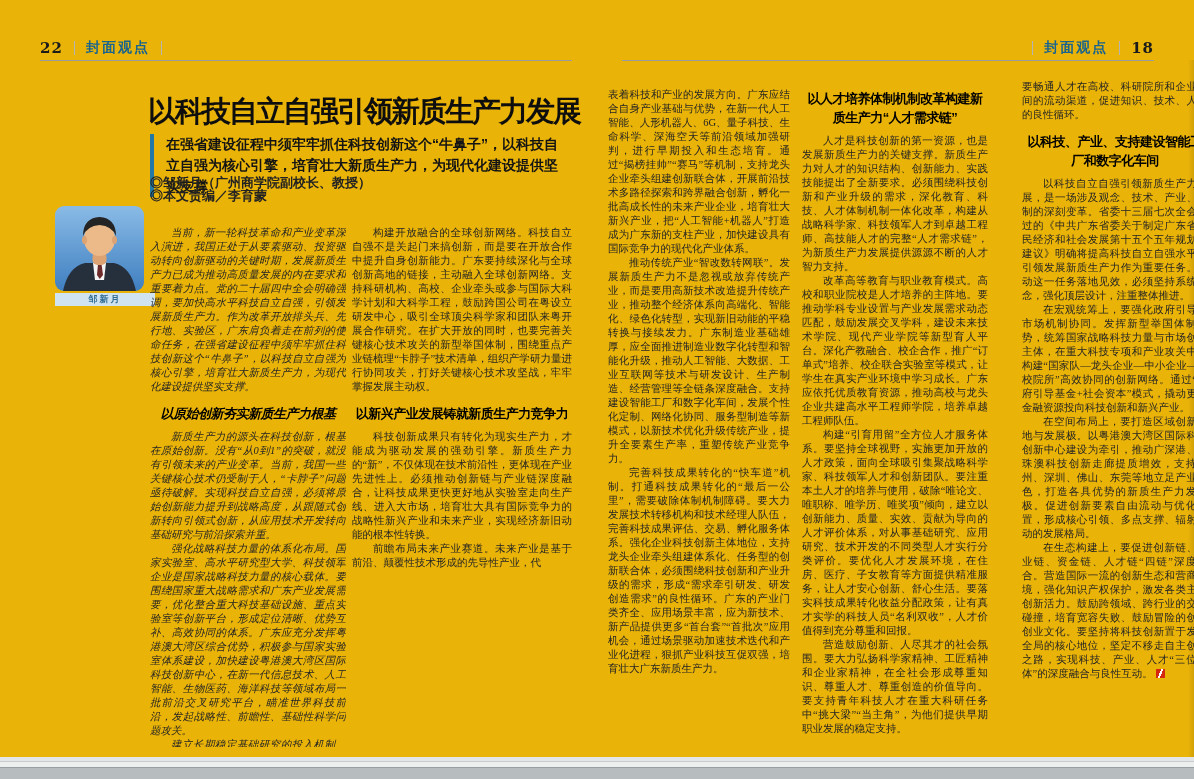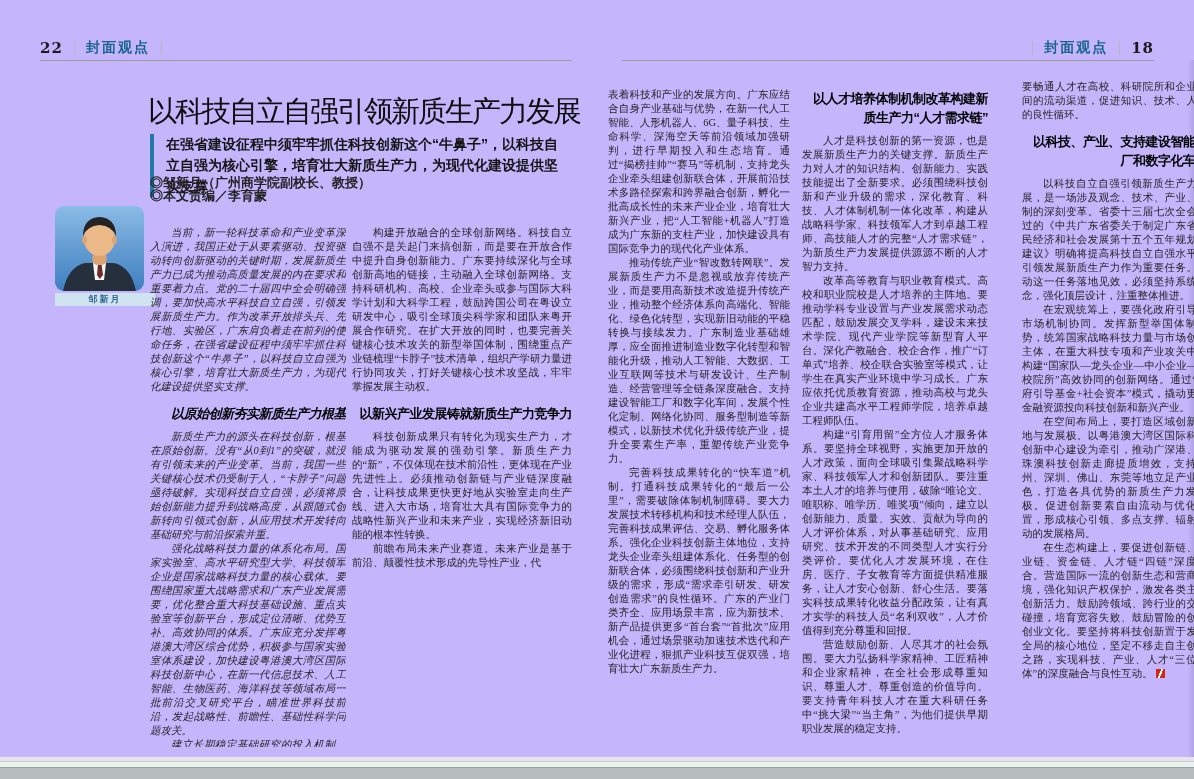--- a/index.html
+++ b/index.html
@@ -1,42 +1,42 @@
 <!DOCTYPE html>
 <html><head>
 <meta charset="utf-8">
 <style>
   html,body{margin:0;padding:0;background:#ffffff;}
-  .canvas{position:relative;width:1194px;height:779px;background:#c4b5fd;overflow:hidden;
+  .canvas{position:relative;width:1194px;height:779px;background:#eab308;overflow:hidden;
           font-family:"Liberation Serif", serif;color:#1c1c1c;}
   
   .pghead{position:absolute;top:39px;display:flex;align-items:center;font-family:"Liberation Sans", sans-serif;}
   .pgnum{font-family:"DejaVu Serif", serif;font-weight:bold;font-size:15px;color:#1b1b1b;letter-spacing:1px;}
   .sect{font-weight:bold;font-size:14px;color:#19648e;letter-spacing:2px;}
   .vbar{display:inline-block;width:1px;height:14px;background:#b5b5b5;margin:0 11px;}
   .rule{position:absolute;top:60px;height:1px;background:#9b9b9b;}
   
-  .title{position:absolute;left:148px;top:92px;font-size:29px;font-weight:normal;color:#0e0e0e;
+  .title{position:absolute;left:148px;top:92px;font-size:29px;font-weight:bold;color:#0e0e0e;
          letter-spacing:-2px;white-space:nowrap;font-family:"Liberation Serif", serif;}
   .subtitle{position:absolute;left:150px;top:134px;width:392px;border-left:4px solid #2279a5;
             padding-left:12px;font-family:"Liberation Sans", sans-serif;font-weight:bold;
             font-size:14px;line-height:1.5;color:#141414;}
   .byline{position:absolute;left:150px;top:176px;font-family:"Liberation Sans", sans-serif;
           font-size:13px;line-height:13px;color:#222;font-weight:bold;}
   
   .photo{position:absolute;left:55px;top:206px;width:89px;height:85px;border-radius:9px;overflow:hidden;}
   .photo-cap{position:absolute;left:55px;top:293px;width:100px;height:13px;background:#cfe3f0;
              color:#2f6a92;font-family:"Liberation Sans", sans-serif;font-size:9px;font-weight:bold;
              text-align:center;line-height:13px;letter-spacing:2px;}
   
   .col{position:absolute;overflow:hidden;text-align:justify;font-size:10.5px;line-height:14px;color:#242424;}
   .col .p{text-indent:2em;margin:0;}
   .col .pc{text-indent:0;}
   .col .h{font-family:"Liberation Sans", sans-serif;font-weight:bold;font-size:13px;letter-spacing:-0.5px;
-          line-height:1.45;color:#000;margin:11px 0 6px;text-indent:0;text-align:right;}
+          line-height:1.45;color:#000;margin:11px 0 6px;text-indent:0;text-align:center;}
   .col .h:first-child{margin-top:2px;}
   .endmark{display:inline-block;width:9px;height:9px;margin-left:3px;vertical-align:-1px;
            background:#d4290f;
            background-image:linear-gradient(115deg, transparent 42%, #fff 42%, #fff 58%, transparent 58%);}
   
   .edge-a{position:absolute;left:0;right:0;top:757px;height:4px;background:#e3e5e6;}
   .edge-b{position:absolute;left:0;right:0;top:761px;height:6px;background:#edeeee;border-top:1px solid #c7cbcd;}
   .edge-c{position:absolute;left:0;right:0;top:767px;height:12px;background:#b7bcbf;border-top:1px solid #989fa3;}
   .edge-r{position:absolute;top:60px;right:0;width:6px;height:698px;
           background:linear-gradient(to right, rgba(0,0,0,0), rgba(0,0,0,0.10));}

